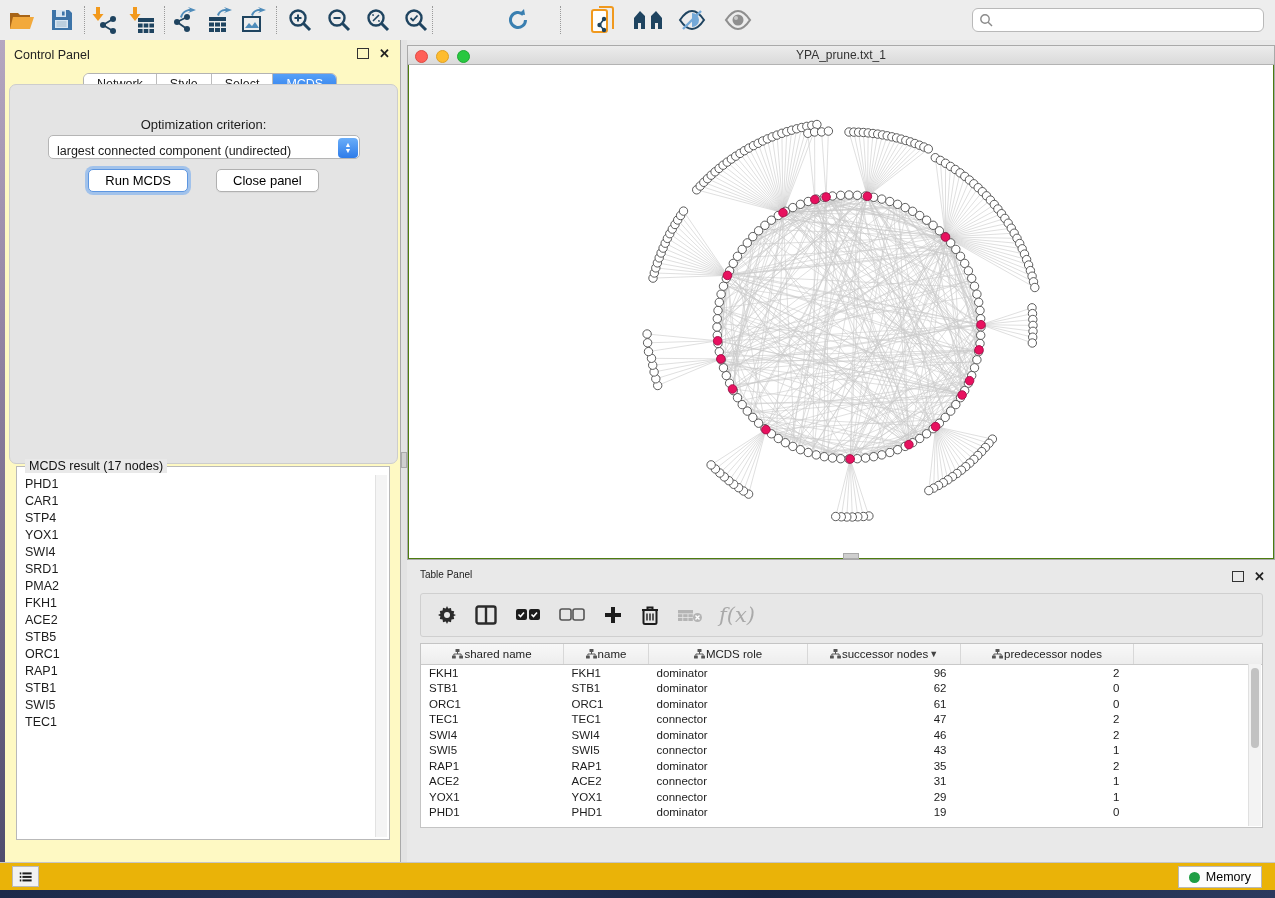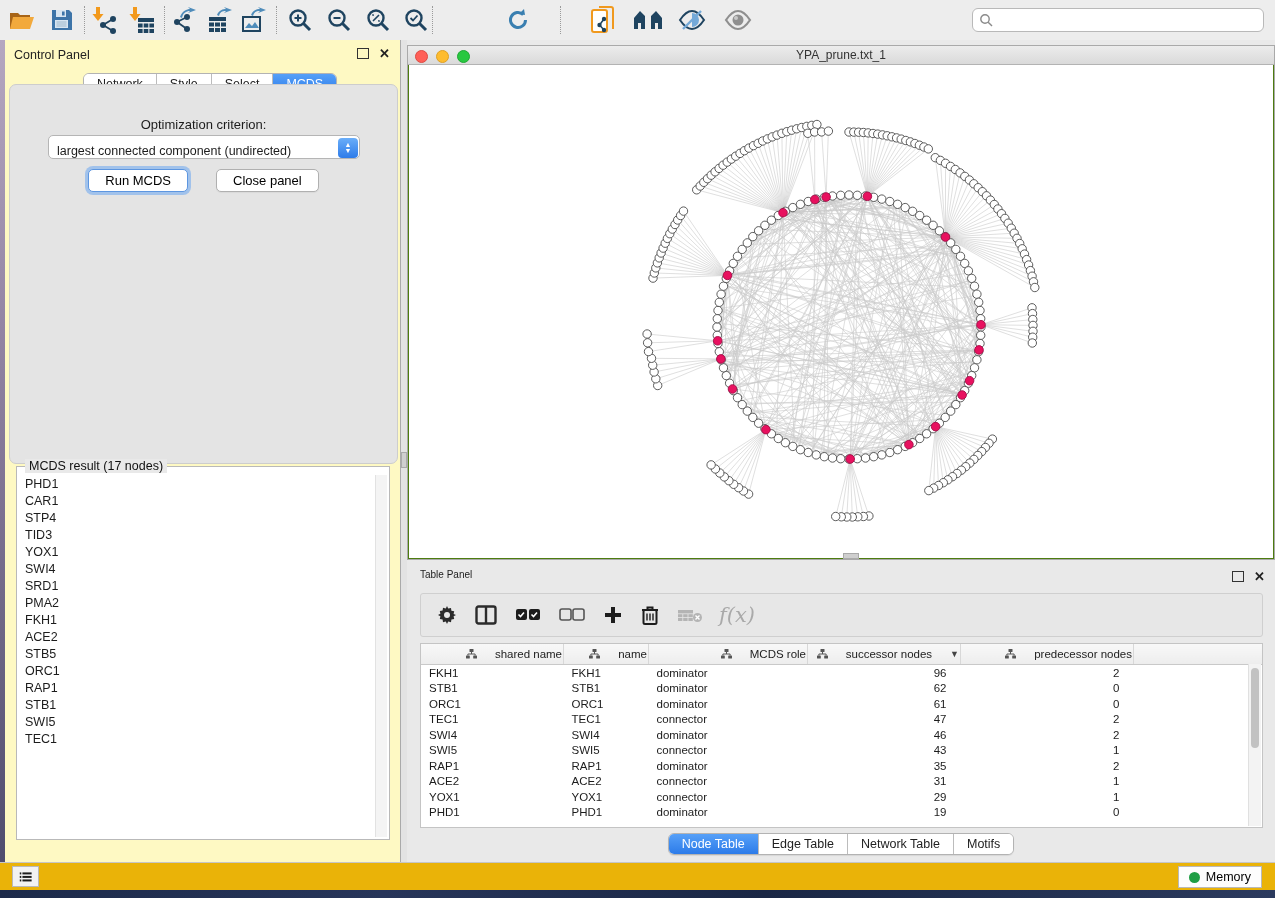--- a/index.html
+++ b/index.html
@@ -68,21 +68,21 @@
               border:1px solid #cfcfcf;border-radius:3px;display:flex;align-items:center;gap:14px;padding-left:14px;box-sizing:border-box;}
   .ttbtn{border:none;background:transparent;padding:2px;display:flex;align-items:center;justify-content:center;}
   .fx{font-family:"DejaVu Serif",serif;font-style:italic;font-size:21px;color:#a9a9a9;}
   .ntable{position:absolute;left:13px;top:78px;width:843px;height:185px;background:#fff;border:1px solid #c4c4c4;
           box-sizing:border-box;overflow:hidden;}
   table.grid{border-collapse:collapse;font-size:11.5px;width:690px;table-layout:fixed;}
   table.grid th{height:18px;background:linear-gradient(#f8f8f8,#ededed);border-right:1px solid #d8d8d8;
                 border-bottom:1px solid #c9c9c9;font-weight:normal;color:#222;white-space:nowrap;overflow:hidden;}
   table.grid td{height:15.5px;padding:0 14px 0 8px;white-space:nowrap;overflow:hidden;}
   table.grid td.num{text-align:right;}
-  .thflex{display:flex;align-items:center;justify-content:flex-end;gap:18px;}
+  .thflex{display:flex;align-items:center;justify-content:center;gap:1px;}
   .sortv{font-size:9px;color:#444;}
   .tscroll{position:absolute;right:1px;top:20px;width:12px;bottom:1px;background:#f3f3f3;border-left:1px solid #e0e0e0;}
   .tthumb{position:absolute;left:1.5px;top:4px;width:8px;height:80px;background:#c2c2c2;border-radius:4px;}
   .tp-tabs{position:absolute;left:0;right:0;top:268px;display:flex;justify-content:center;}
   
   .statusbar{position:absolute;left:0;top:862px;width:1275px;height:28px;background:#eab308;border-top:1px solid #c6c6c6;}
   .stlist{position:absolute;left:12px;top:3px;width:27px;height:21px;background:#f2f2f2;border:1px solid #b9b9b9;
           display:flex;align-items:center;justify-content:center;}
   .membtn{position:absolute;right:13px;top:3px;height:22px;background:#fdfdfd;border:1px solid #b9b9b9;
           display:flex;align-items:center;gap:6px;padding:0 10px;font-size:12.5px;}
@@ -268,21 +268,20 @@
         <button class="pbtn focus">Run MCDS</button>
         <button class="pbtn">Close panel</button>
       </div>
     </div>
     <div class="fieldset">
       <span class="legend">MCDS result (17 nodes)</span>
       <div class="mlist">
           <div>PHD1</div>
           <div>CAR1</div>
           <div>STP4</div>
-          <div>TID3</div>
           <div>YOX1</div>
           <div>SWI4</div>
           <div>SRD1</div>
           <div>PMA2</div>
           <div>FKH1</div>
           <div>ACE2</div>
           <div>STB5</div>
           <div>ORC1</div>
           <div>RAP1</div>
           <div>STB1</div>
@@ -1267,28 +1266,20 @@
                 <td class="num">19</td>
                 <td class="num">0</td>
                 <td></td>
               </tr>
             </tbody>
         </table>
         <div class="tscroll">
             <div class="tthumb"></div>
           </div>
       </div>
-      <div class="tp-tabs">
-          <div class="seggroup">
-            <span class="seg active">Node Table</span>
-            <span class="seg">Edge Table</span>
-            <span class="seg">Network Table</span>
-            <span class="seg">Motifs</span>
-          </div>
-        </div>
     </div>
   </div>
 
   <div class="statusbar">
     <button class="stlist">
       <svg width="17" height="14" viewBox="0 0 17 14">
           <g fill="#1d1d1d">
             <rect x="1" y="1" width="2" height="2.6"></rect>
             <rect x="4.5" y="1" width="12" height="2.6"></rect>
             <rect x="1" y="5.6" width="2" height="2.6"></rect>

